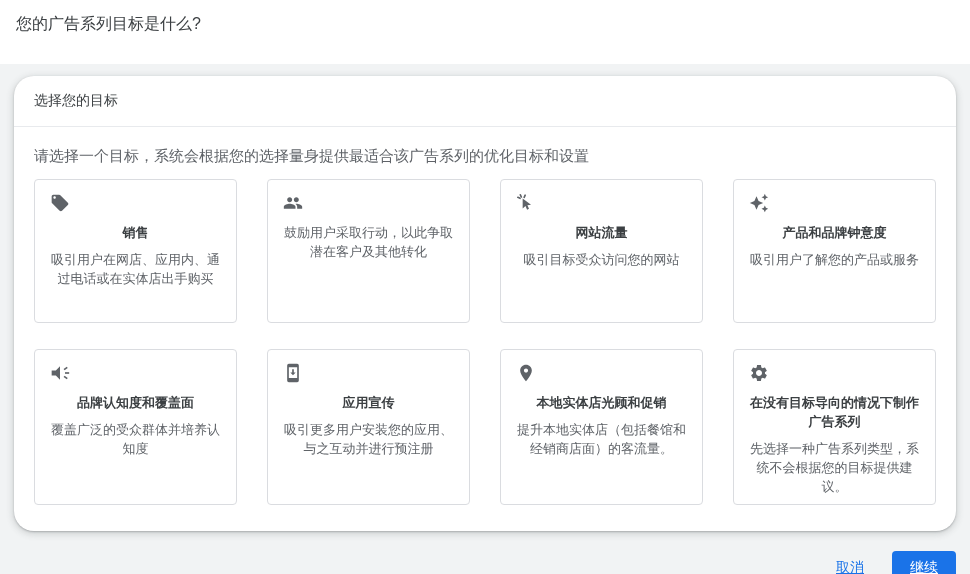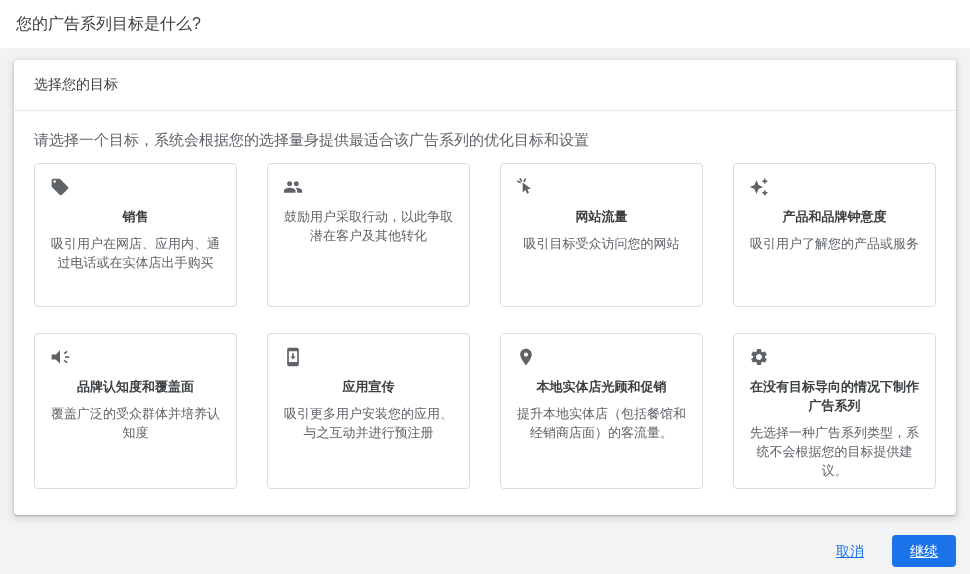--- a/index.html
+++ b/index.html
@@ -4,33 +4,33 @@
 <style>
   * { box-sizing: border-box; margin: 0; padding: 0; }
   html, body { width: 970px; height: 574px; overflow: hidden; }
   body {
     background: #f1f3f4;
     font-family: "Liberation Sans", sans-serif;
     color: #3c4043;
   }
   .top-band {
     background: #ffffff;
-    height: 48px;
+    height: 64px;
     padding: 14px 16px 0;
   }
   .page-title {
     font-size: 16px;
     font-weight: normal;
     color: #3c4043;
     line-height: 20px;
   }
   .content { padding: 12px 14px 0; }
   .panel {
     background: #ffffff;
-    border-radius: 4px;
+    border-radius: 20px;
     box-shadow: 0 1px 2px rgba(60,64,67,.3), 0 2px 6px 2px rgba(60,64,67,.15);
   }
   .panel-header {
     padding: 16px 20px;
     font-size: 14px;
     color: #3c4043;
     border-bottom: 1px solid #e8eaed;
   }
   .panel-subtitle {
     padding: 20px 20px 12px;

